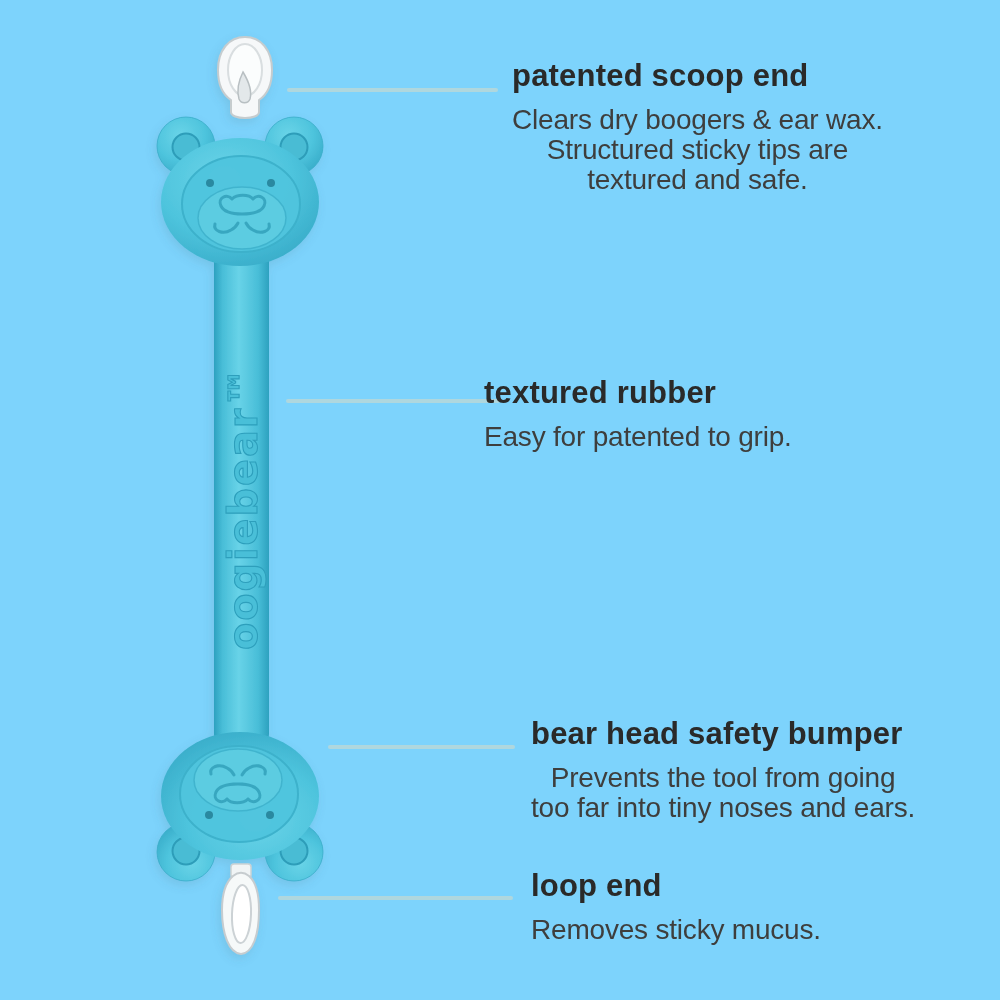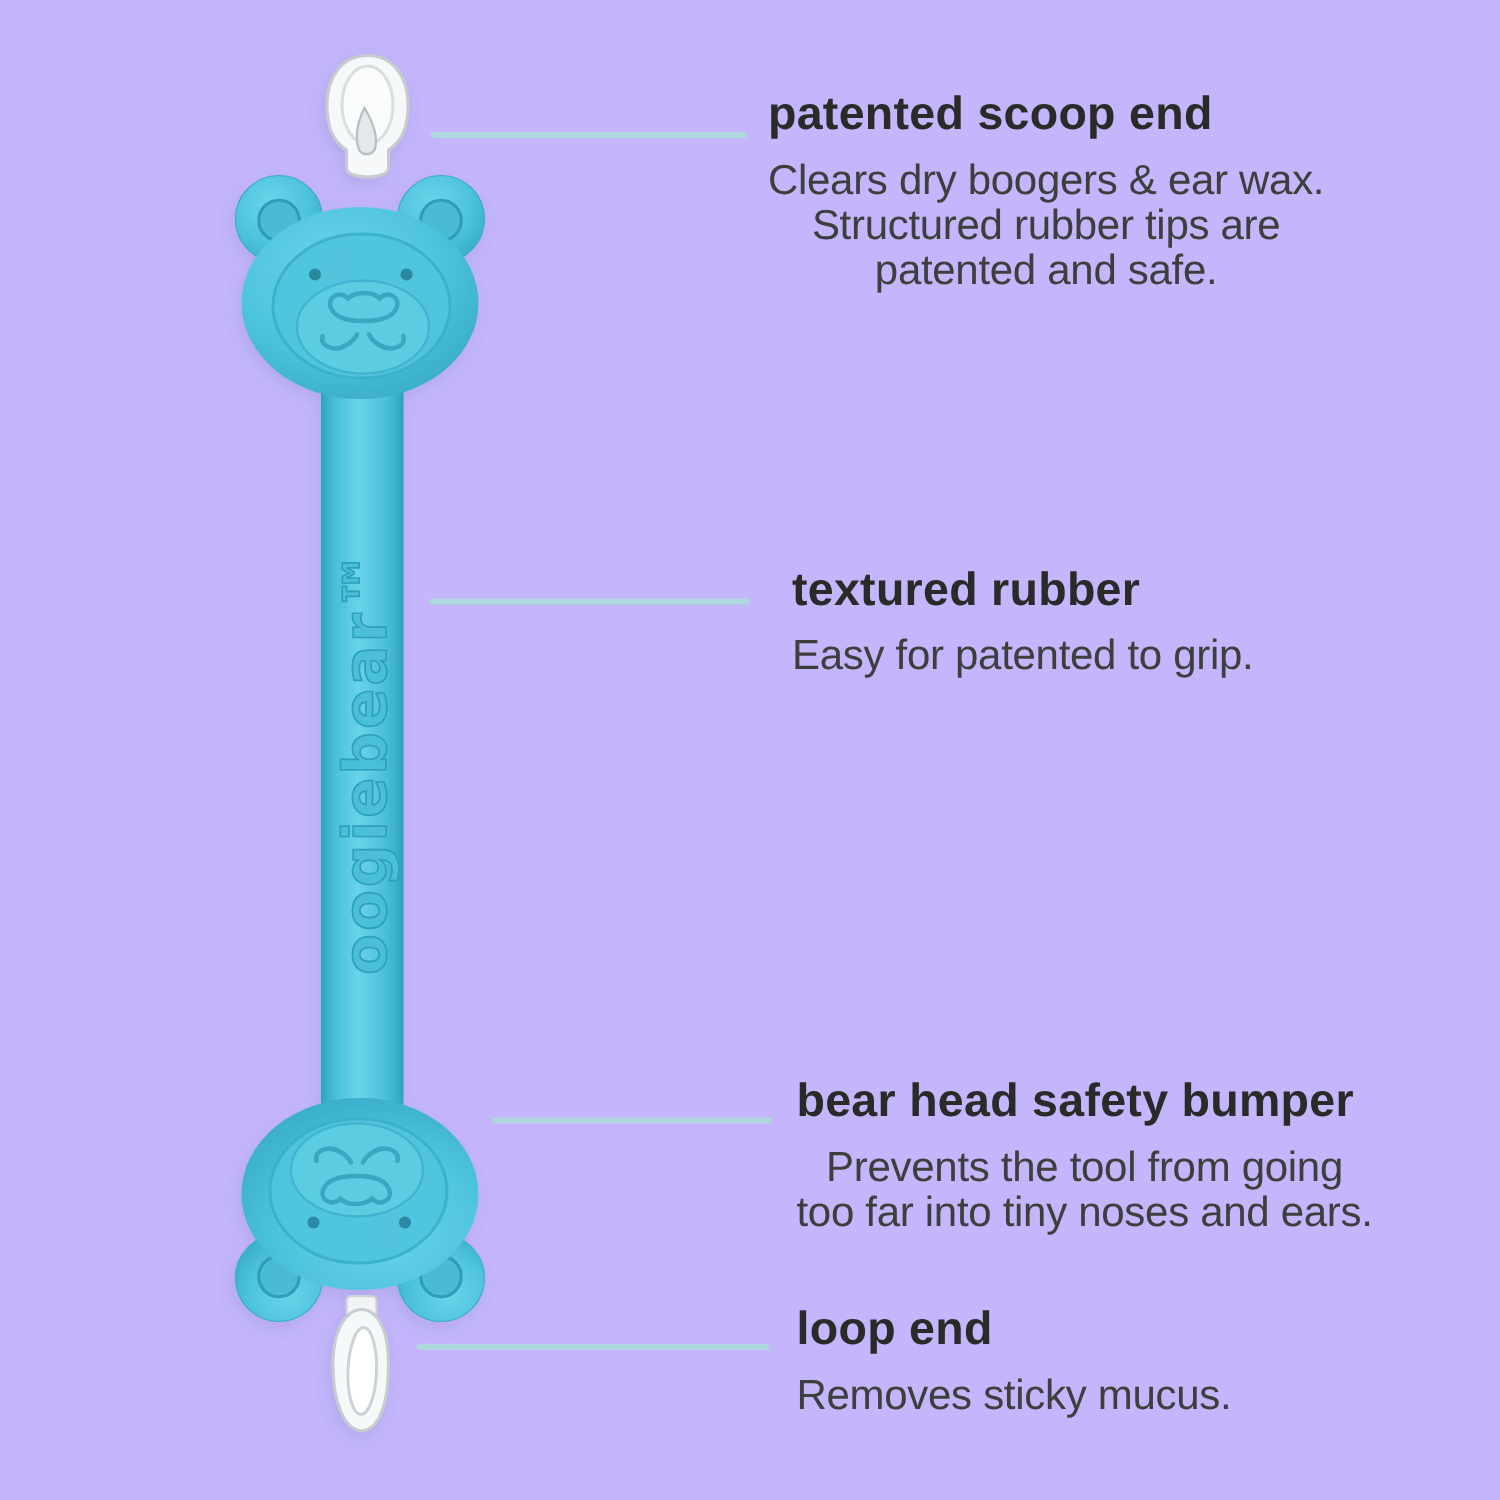--- a/index.html
+++ b/index.html
@@ -7,35 +7,35 @@
     --callout-line:#afd7de;
     --heading-text:#2a2a29;
     --body-text:#3e3e3d;
   }
   *{box-sizing:border-box;margin:0;padding:0;}
   html,body{background:#ffffff;}
   body{font-family:"Liberation Sans", sans-serif;}
   .stage{
     position:relative;
     width:1000px;height:1000px;
-    background:#c4b5fd;
+    background:#7dd3fc;
     overflow:hidden;
   }
   .product-svg{position:absolute;left:0;top:0;}
   .cline{
     position:absolute;height:4px;border-radius:2px;
     background:var(--callout-line);
   }
   .cline.l1{left:287px;top:88px;width:211px;}
   .cline.l2{left:286px;top:399px;width:214px;}
   .cline.l3{left:328px;top:745px;width:187px;}
   .cline.l4{left:278px;top:896px;width:235px;}
   .callout{position:absolute;}
   .callout.c1{left:512px;top:59px;}
-  .callout.c2{left:528px;top:376px;}
+  .callout.c2{left:484px;top:376px;}
   .callout.c3{left:531px;top:717px;}
   .callout.c4{left:531px;top:869px;}
   .callout-title{
     font-size:31px;line-height:1.12;font-weight:700;
     letter-spacing:.2px;color:var(--heading-text);
     white-space:nowrap;
   }
   .callout-desc{margin-top:11px;text-align:center;}
   .desc-line{
     font-size:28px;line-height:30px;letter-spacing:-.2px;
@@ -104,22 +104,22 @@
 
   <div class="cline l1"></div>
   <div class="cline l2"></div>
   <div class="cline l3"></div>
   <div class="cline l4"></div>
 
   <section class="callout c1">
     <h2 class="callout-title">patented scoop end</h2>
     <div class="callout-desc">
       <div class="desc-line">Clears dry boogers &amp; ear wax.</div>
-      <div class="desc-line">Structured rubber tips are</div>
-      <div class="desc-line">patented and safe.</div>
+      <div class="desc-line">Structured sticky tips are</div>
+      <div class="desc-line">textured and safe.</div>
     </div>
   </section>
 
   <section class="callout c2">
     <h2 class="callout-title">textured rubber</h2>
     <div class="callout-desc">
       <div class="desc-line">Easy for patented to grip.</div>
     </div>
   </section>
 

